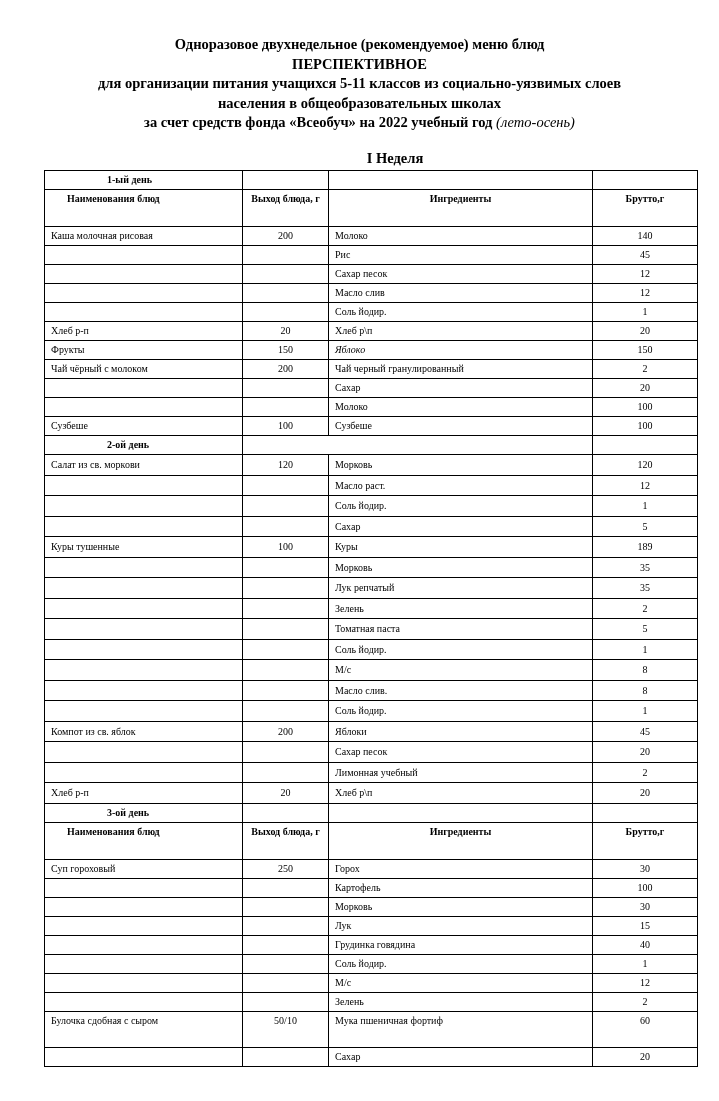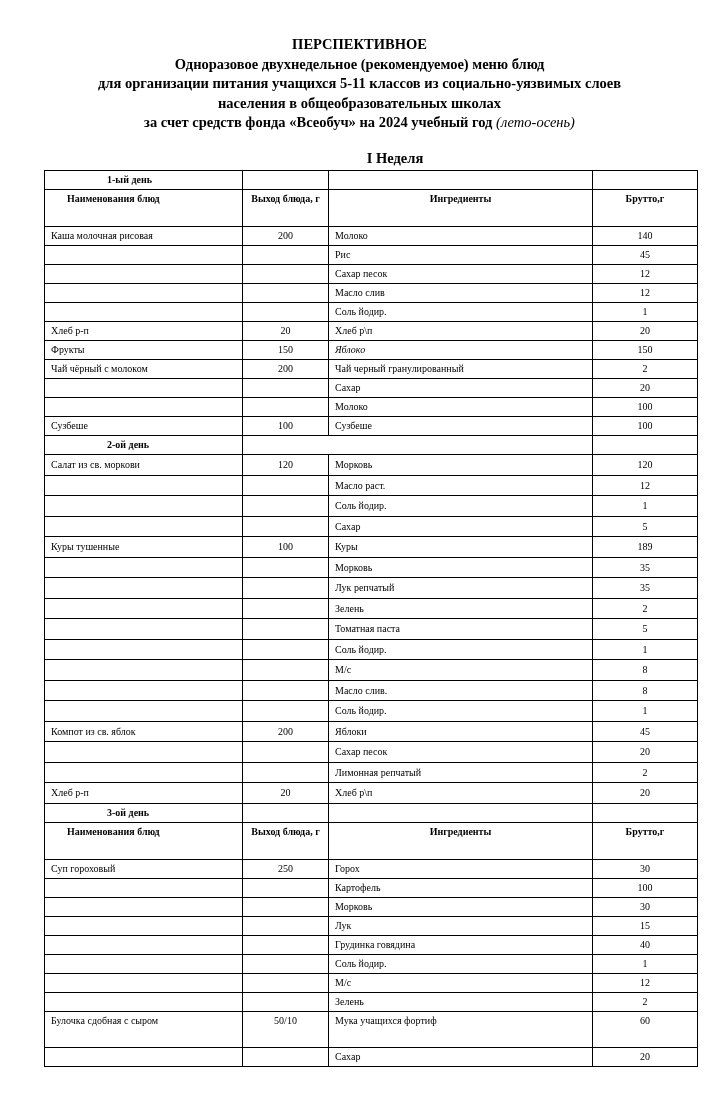--- a/index.html
+++ b/index.html
@@ -29,25 +29,25 @@
   table.menu td.wrap { white-space: normal; line-height: 17px; }
   table.menu tr.day td.daylabel { font-weight: bold; padding-left: 62px; }
   table.menu tr.hdr td { font-weight: bold; text-align: center; white-space: normal; line-height: 18px; }
   table.menu tr.hdr td.left { text-align: left; padding-left: 22px; }
   col.c1 { width: 198px; } col.c2 { width: 86px; } col.c3 { width: 264px; } col.c4 { width: 105px; }
 </style>
 </head>
 <body>
 
 <div class="title-block">
+  <div>Одноразовое двухнедельное (рекомендуемое)  меню блюд</div>
   <div>ПЕРСПЕКТИВНОЕ</div>
-  <div>Одноразовое двухнедельное (рекомендуемое)  меню блюд</div>
   <div>для организации питания учащихся 5-11 классов  из социально-уязвимых слоев</div>
   <div>населения в общеобразовательных школах</div>
-  <div><span>за счет средств фонда «Всеобуч» на 2024 учебный год </span><span class="italic">(лето-осень)</span></div>
+  <div><span>за счет средств фонда «Всеобуч» на 2022 учебный год </span><span class="italic">(лето-осень)</span></div>
 </div>
 <div class="week">I Неделя</div>
 
 <table class="menu">
   <colgroup>
       <col class="c1">
       <col class="c2">
       <col class="c3">
       <col class="c4">
     </colgroup>
@@ -221,21 +221,21 @@
       </tr>
       <tr>
         <td class="wrap" style="height: 19.5px; line-height: 19.5px;"></td>
         <td class="num" style="height: 19.5px; line-height: 19.5px;"></td>
         <td style="height: 19.5px; line-height: 19.5px;">Сахар песок</td>
         <td class="num" style="height: 19.5px; line-height: 19.5px;">20</td>
       </tr>
       <tr>
         <td class="wrap" style="height: 19.5px; line-height: 19.5px;"></td>
         <td class="num" style="height: 19.5px; line-height: 19.5px;"></td>
-        <td style="height: 19.5px; line-height: 19.5px;">Лимонная репчатый</td>
+        <td style="height: 19.5px; line-height: 19.5px;">Лимонная учебный</td>
         <td class="num" style="height: 19.5px; line-height: 19.5px;">2</td>
       </tr>
       <tr>
         <td class="wrap" style="height: 19.5px; line-height: 19.5px;">Хлеб р-п</td>
         <td class="num" style="height: 19.5px; line-height: 19.5px;">20</td>
         <td style="height: 19.5px; line-height: 19.5px;">Хлеб р\п</td>
         <td class="num" style="height: 19.5px; line-height: 19.5px;">20</td>
       </tr>
       <tr class="day">
         <td class="daylabel">3-ой день</td>
@@ -293,21 +293,21 @@
       </tr>
       <tr>
         <td class="wrap" style="height: 18px; line-height: 18px;"></td>
         <td class="num" style="height: 18px; line-height: 18px;"></td>
         <td style="height: 18px; line-height: 18px;">Зелень</td>
         <td class="num" style="height: 18px; line-height: 18px;">2</td>
       </tr>
       <tr>
         <td class="wrap" style="height: 35px; line-height: 17px;">Булочка сдобная с сыром</td>
         <td class="num" style="height: 18px; line-height: 18px;">50/10</td>
-        <td style="height: 18px; line-height: 18px;">Мука учащихся фортиф</td>
+        <td style="height: 18px; line-height: 18px;">Мука пшеничная фортиф</td>
         <td class="num" style="height: 18px; line-height: 18px;">60</td>
       </tr>
       <tr>
         <td class="wrap" style="height: 18px; line-height: 18px;"></td>
         <td class="num" style="height: 18px; line-height: 18px;"></td>
         <td style="height: 18px; line-height: 18px;">Сахар</td>
         <td class="num" style="height: 18px; line-height: 18px;">20</td>
       </tr>
     </tbody>
 </table>

